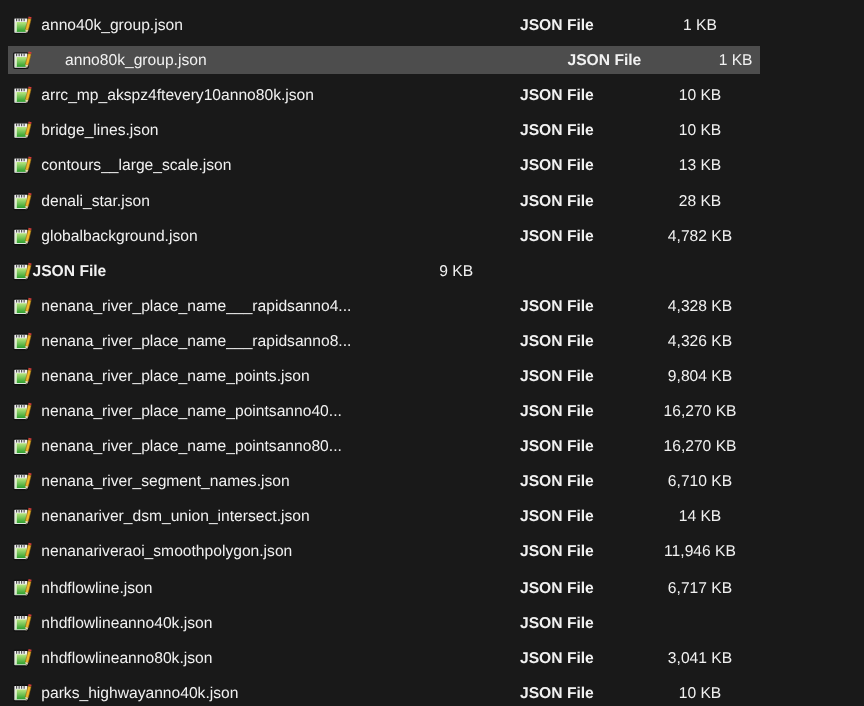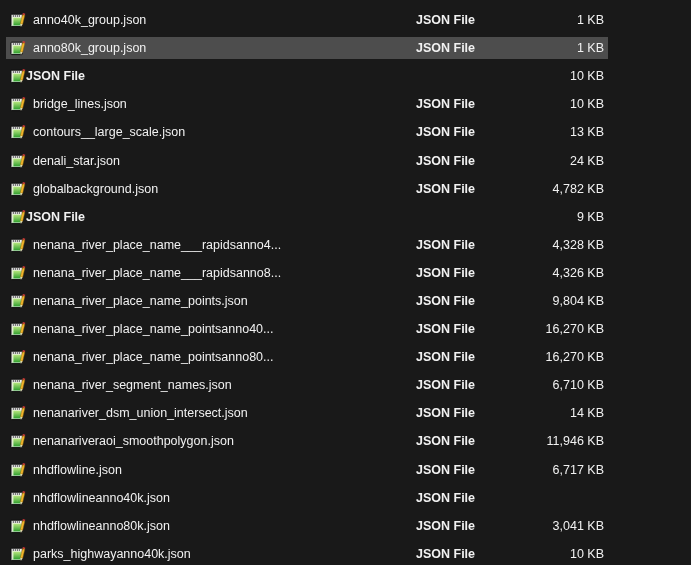--- a/index.html
+++ b/index.html
@@ -27,20 +27,21 @@
     align-items:center;
     box-sizing:border-box;
     padding-top:3px;
     padding-bottom:3px;
     background-clip:content-box;
     cursor:default;
   }
   .row.selected{
     background-color:var(--highlight);
     background-clip:content-box;
+    gap:19px;
   }
   .cell-icon{
     width:16px;
     height:16px;
     margin-left:4px;
     flex:0 0 16px;
     display:inline-flex;
     align-items:center;
     justify-content:center;
   }
@@ -56,21 +57,21 @@
   .cell-type{
     width:100px;
     flex:0 0 100px;
     font-size:12.5px;
     white-space:nowrap;
     line-height:22px;
     font-weight:bold;
   }
   .cell-size{
     flex:1 1 auto;
-    text-align:right;
+    text-align:center;
     padding-right:4px;
     font-size:12.5px;
     white-space:nowrap;
     line-height:22px;
   }
 </style>
 </head>
 <body>
 
 <svg width="0" height="0" style="position:absolute" aria-hidden="true">
@@ -143,20 +144,21 @@
         <rect x="2.1" y="5.6" width="1.3" height="7.9" fill="#e9f4da"></rect>
 
         <g transform="rotate(14 12.4 8)">
           <rect x="11.2" y="1.2" width="2.5" height="1.7" fill="#cf3a3a"></rect>
           <rect x="11.2" y="2.9" width="2.5" height="9.2" fill="#f2b52a" stroke="#7a5a10" stroke-width="0.4"></rect>
           <polygon points="11.2,12.1 13.7,12.1 12.45,14.9" fill="#ead9ae"></polygon>
           <polygon points="12.05,13.6 12.85,13.6 12.45,14.9" fill="#2b2b2b"></polygon>
         </g>
       </svg>
     </span>
+    <span class="cell-name">arrc_mp_akspz4ftevery10anno80k.json</span>
     <span class="cell-type">JSON File</span>
     <span class="cell-size">10 KB</span>
   </div>
 
   <div class="row">
     <span class="cell-icon">
       <svg width="16" height="16" viewBox="0 0 16 16">
 
         <rect x="1" y="2.2" width="11.4" height="12.4" rx="0.8" fill="#f2f2f2" stroke="#0d0d0d" stroke-width="1"></rect>
 
@@ -216,21 +218,21 @@
         <g transform="rotate(14 12.4 8)">
           <rect x="11.2" y="1.2" width="2.5" height="1.7" fill="#cf3a3a"></rect>
           <rect x="11.2" y="2.9" width="2.5" height="9.2" fill="#f2b52a" stroke="#7a5a10" stroke-width="0.4"></rect>
           <polygon points="11.2,12.1 13.7,12.1 12.45,14.9" fill="#ead9ae"></polygon>
           <polygon points="12.05,13.6 12.85,13.6 12.45,14.9" fill="#2b2b2b"></polygon>
         </g>
       </svg>
     </span>
     <span class="cell-name">denali_star.json</span>
     <span class="cell-type">JSON File</span>
-    <span class="cell-size">24 KB</span>
+    <span class="cell-size">28 KB</span>
   </div>
 
   <div class="row">
     <span class="cell-icon">
       <svg width="16" height="16" viewBox="0 0 16 16">
 
         <rect x="1" y="2.2" width="11.4" height="12.4" rx="0.8" fill="#f2f2f2" stroke="#0d0d0d" stroke-width="1"></rect>
 
         <path d="M3.3 2.6 v2.4 M5.3 2.6 v2.4 M7.3 2.6 v2.4 M9.3 2.6 v2.4" stroke="#4a4a4a" stroke-width="0.9" fill="none"></path>
 

